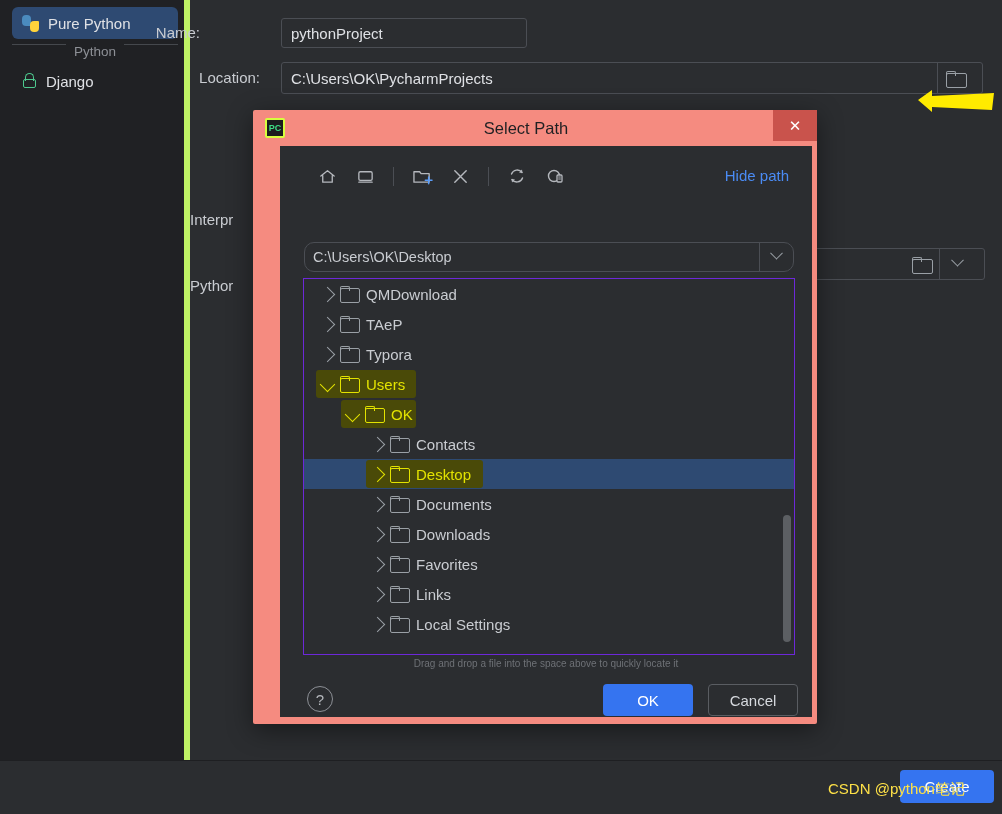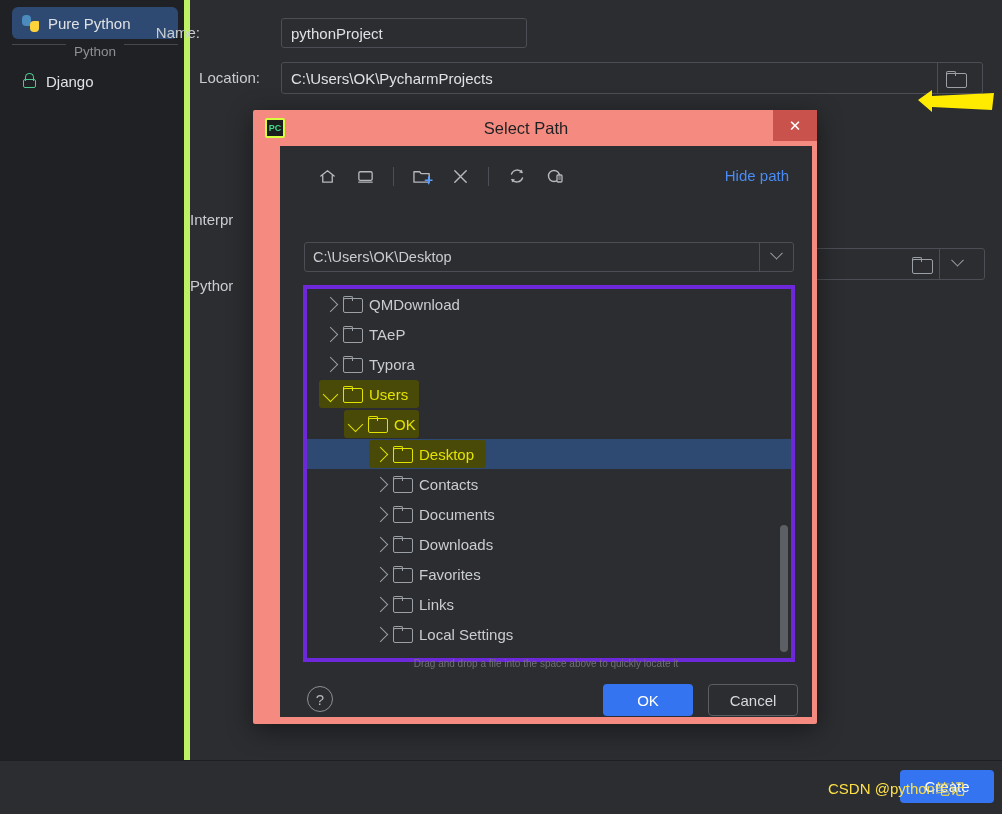--- a/index.html
+++ b/index.html
@@ -119,29 +119,29 @@
 
   .tb { position: absolute; left: 32px; top: 16px; display: flex; align-items: center; gap: 8px; }
   .tb-btn { width: 30px; height: 28px; display: flex; align-items: center; justify-content: center; }
   .tb-div { width: 1px; height: 19px; background: #4b4e54; margin: 0 5px; }
   .hide-path {
     position: absolute; right: 23px; top: 21px; font-size: 15px; color: #4a8bf4;
   }
 
   .path-box {
     position: absolute; left: 24px; top: 96px; width: 490px; height: 30px;
-    background: #2b2d30; border: 1px solid #4b4e54; border-radius: 3px;
+    background: #2b2d30; border: 1px solid #4b4e54; border-radius: 10px;
     display: flex; align-items: center;
   }
   .path-box .val { flex: 1; padding-left: 8px; font-size: 14.5px; color: #c9ccd1; }
   .path-box .arrow { width: 34px; height: 100%; border-left: 1px solid #4b4e54; display: flex; align-items: center; justify-content: center; }
 
   .tree {
-    position: absolute; left: 23px; top: 139px; width: 492px; height: 377px;
-    background: #2b2d30; border: 4px solid #6d28d9; overflow: hidden;
+    position: absolute; left: 23px; top: 132px; width: 492px; height: 377px;
+    background: #2b2d30; border: 1px solid #6d28d9; overflow: hidden;
   }
   .row {
     position: relative; height: 30px; display: flex; align-items: center;
     font-size: 15px; color: #c9ccd1; white-space: nowrap;
   }
   .row.sel { background: #2e4a72; }
   .tw {
     width: 11px; height: 11px; flex: none; margin-right: 7px;
     border-right: 1.7px solid #9aa0a6; border-bottom: 1.7px solid #9aa0a6;
     transform: rotate(-45deg);
@@ -346,33 +346,33 @@
               </span>
             </div>
             <div class="row">
               <span class="mark" style="left: 37px; top: 1px; height: 28px; width: 74.8px;"></span>
               <span class="inner" style="padding-left: 43px;">
                 <span class="tw open hl"></span>
                 <span class="fico hl"></span>
                 <span class="label hl">OK</span>
               </span>
             </div>
+            <div class="row">
+              <span class="inner" style="padding-left: 68px;">
+                <span class="tw"></span>
+                <span class="fico"></span>
+                <span class="label">Contacts</span>
+              </span>
+            </div>
             <div class="row sel">
               <span class="mark" style="left: 62px; top: 1px; height: 28px; width: 116.8px;"></span>
               <span class="inner" style="padding-left: 68px;">
                 <span class="tw hl"></span>
                 <span class="fico hl"></span>
                 <span class="label hl">Desktop</span>
-              </span>
-            </div>
-            <div class="row">
-              <span class="inner" style="padding-left: 68px;">
-                <span class="tw"></span>
-                <span class="fico"></span>
-                <span class="label">Contacts</span>
               </span>
             </div>
             <div class="row">
               <span class="inner" style="padding-left: 68px;">
                 <span class="tw"></span>
                 <span class="fico"></span>
                 <span class="label">Documents</span>
               </span>
             </div>
             <div class="row">

